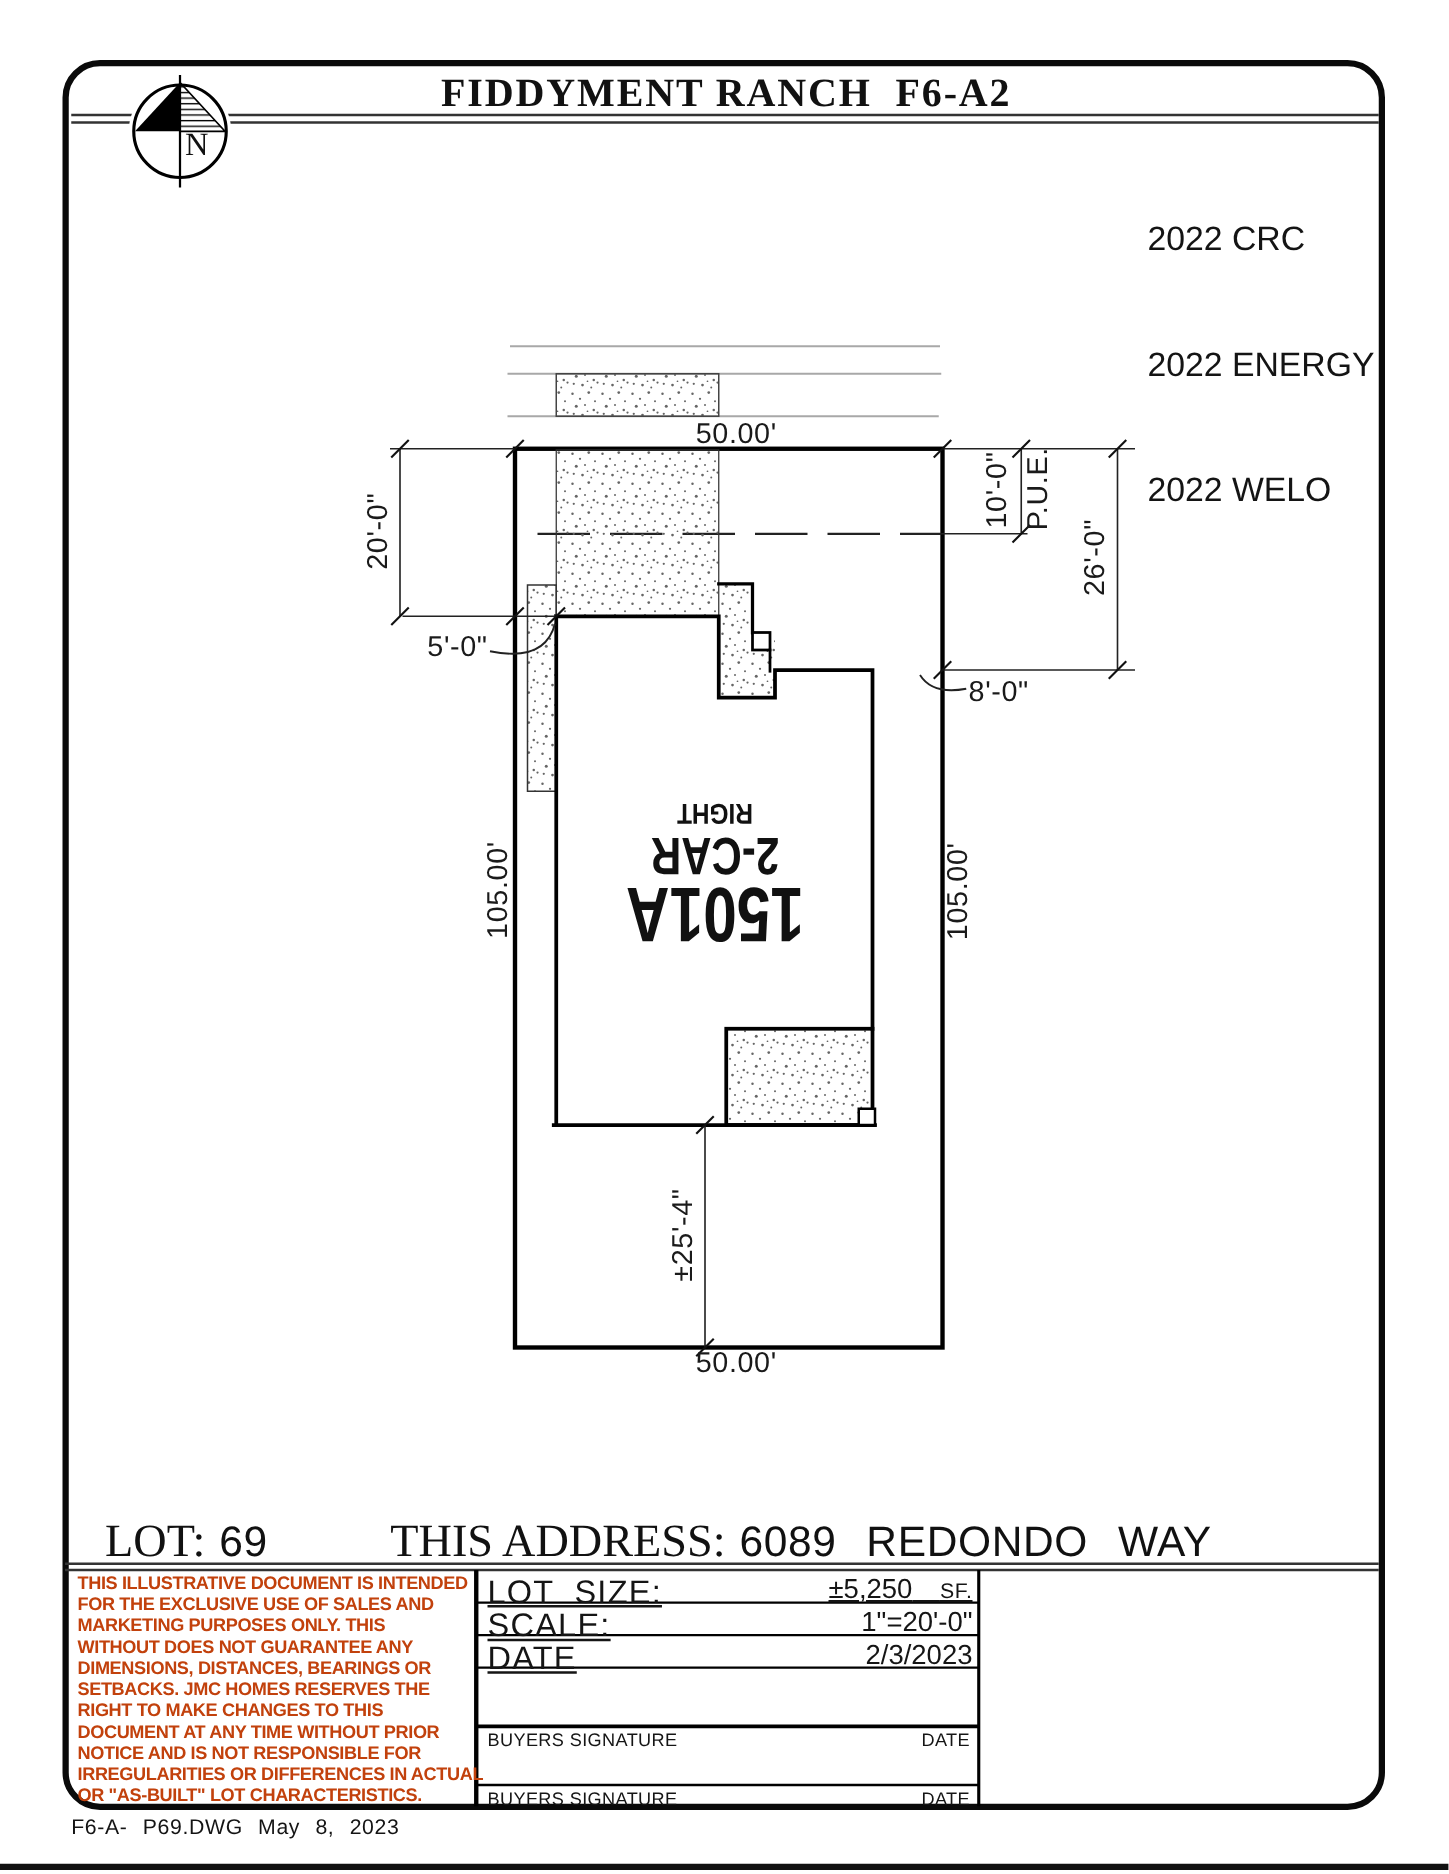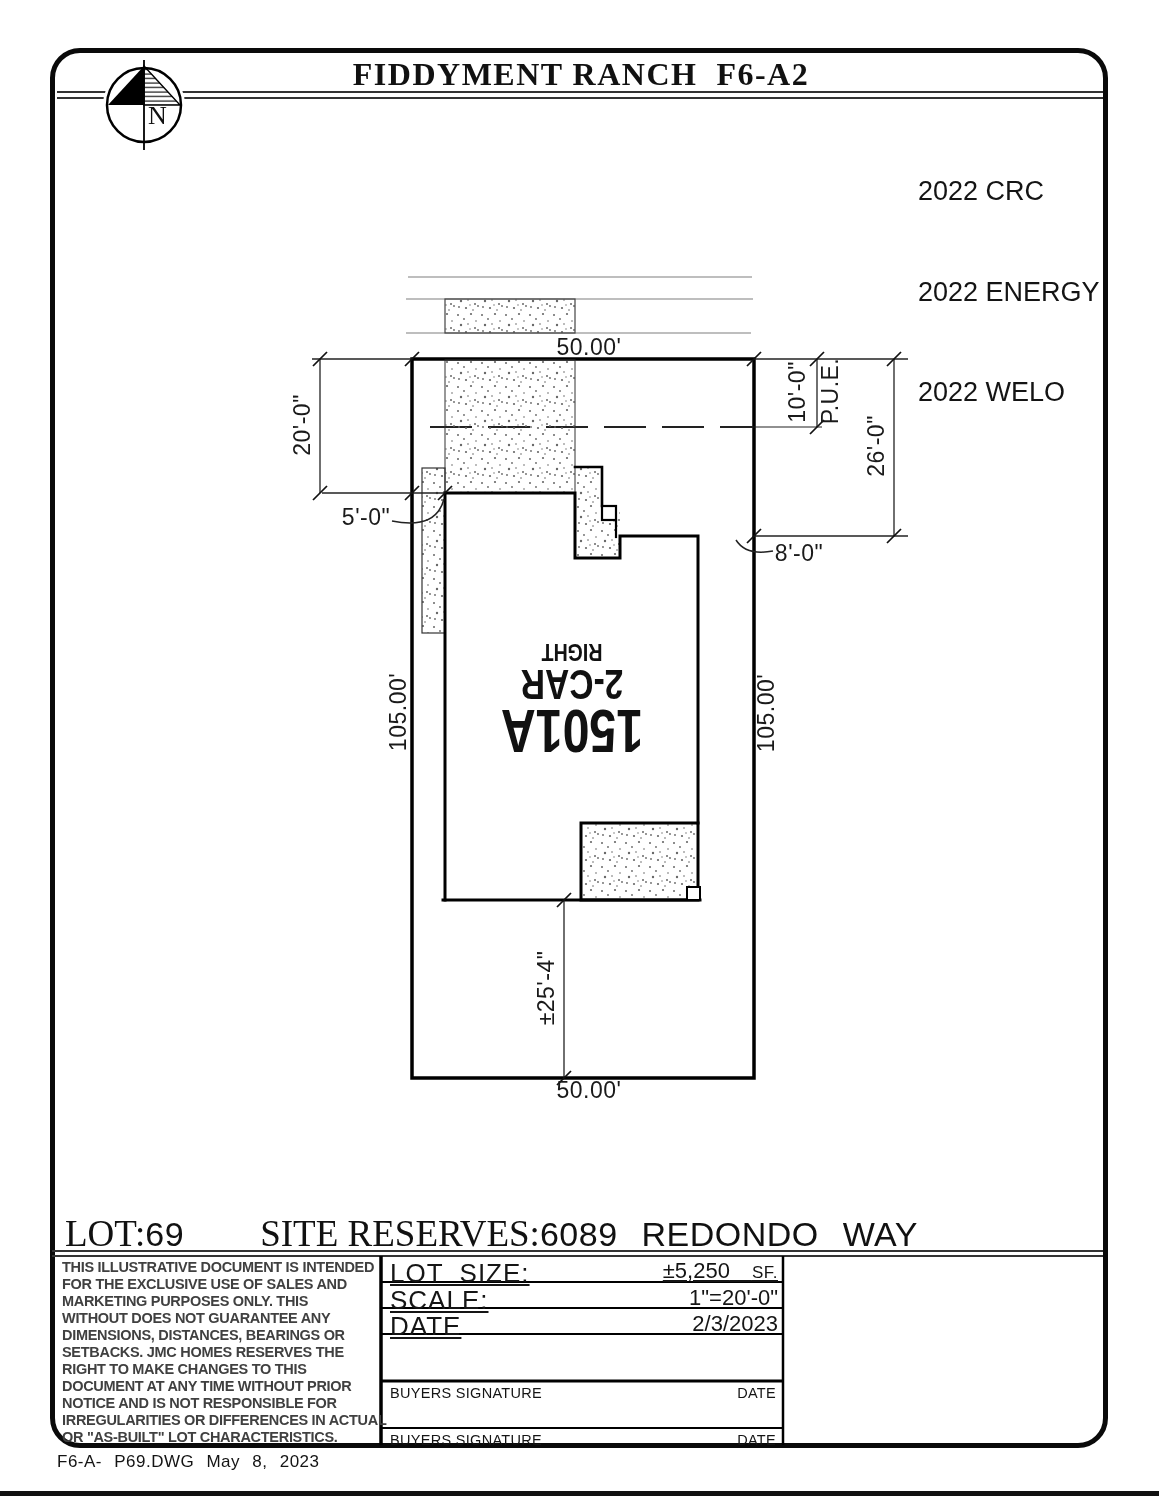--- a/index.html
+++ b/index.html
@@ -28,28 +28,28 @@
   }
   .compass-n { font-family:"Liberation Serif", serif; font-size:26px; font-weight:500; }
 
   .dim { font-size:23px; color:#1a1a1a; letter-spacing:0.5px; }
   .vdim { transform:translate(-50%,-50%) rotate(-90deg); }
 
   .house-big   { font-size:62px; font-weight:600; transform:translate(-50%,-50%) rotate(180deg) scaleX(0.78); }
   .house-mid   { font-size:42px; font-weight:600; transform:translate(-50%,-50%) rotate(180deg) scaleX(0.80); }
   .house-small { font-size:23px; font-weight:600; transform:translate(-50%,-50%) rotate(180deg) scaleX(0.85); }
 
-  .lotline { position:absolute; left:65px; top:1212px; display:flex; align-items:baseline; white-space:pre; }
+  .lotline { position:absolute; left:84px; top:1212px; display:flex; align-items:baseline; white-space:pre;gap:11px; }
   .serif-lbl { font-family:"Liberation Serif", serif; font-size:37px; }
   .sans-val  { font-size:34px; letter-spacing:0.5px; }
   .addr-gap  { width:76px; }
   .addr-val  { word-spacing:14px; }
 
   .disclaimer { position:absolute; left:62px; top:1259px; font-size:14.5px; font-weight:700;
-                line-height:17px; letter-spacing:-0.3px; color:#404040; }
+                line-height:17px; letter-spacing:-0.3px; color:#c2410c; }
   .disclaimer div { white-space:nowrap; }
 
   .t-label { position:absolute; left:390px; font-size:26px; letter-spacing:1px; color:#151515; white-space:pre;text-decoration:underline; }
   .t-value { position:absolute; left:390px; width:388px; text-align:right; font-size:22px; color:#151515; white-space:pre; }
   .t-unit  { font-size:17px; letter-spacing:0.5px; }
   .sig-row { position:absolute; left:390px; width:386px; display:flex; justify-content:space-between;
              font-size:14.5px; letter-spacing:0.3px; color:#151515; }
   .dwg-note { position:absolute; left:57px; top:1452px; font-size:17px; letter-spacing:0.5px;
               word-spacing:7px; color:#141414; }
 </style>
@@ -194,21 +194,21 @@
 
   <div class="abs house-big" style="left:572px; top:731px;">1501A</div>
   <div class="abs house-mid" style="left:572px; top:684px;">2-CAR</div>
 
   <div class="abs house-small" style="left:572px; top:651px;">RIGHT</div>
 
   <div class="lotline">
     <span class="serif-lbl">LOT:</span>
     <span class="sans-val">69</span>
     <span class="addr-gap"></span>
-    <span class="serif-lbl">SITE RESERVES:</span>
+    <span class="serif-lbl">THIS ADDRESS:</span>
     <span class="sans-val addr-val">6089 REDONDO WAY</span>
   </div>
 
   <div class="disclaimer">
     <div>THIS ILLUSTRATIVE DOCUMENT IS INTENDED</div>
     <div>FOR THE EXCLUSIVE USE OF SALES AND</div>
     <div>MARKETING PURPOSES ONLY. THIS</div>
     <div>WITHOUT DOES NOT GUARANTEE ANY</div>
     <div>DIMENSIONS, DISTANCES, BEARINGS OR</div>
     <div>SETBACKS. JMC HOMES RESERVES THE</div>

